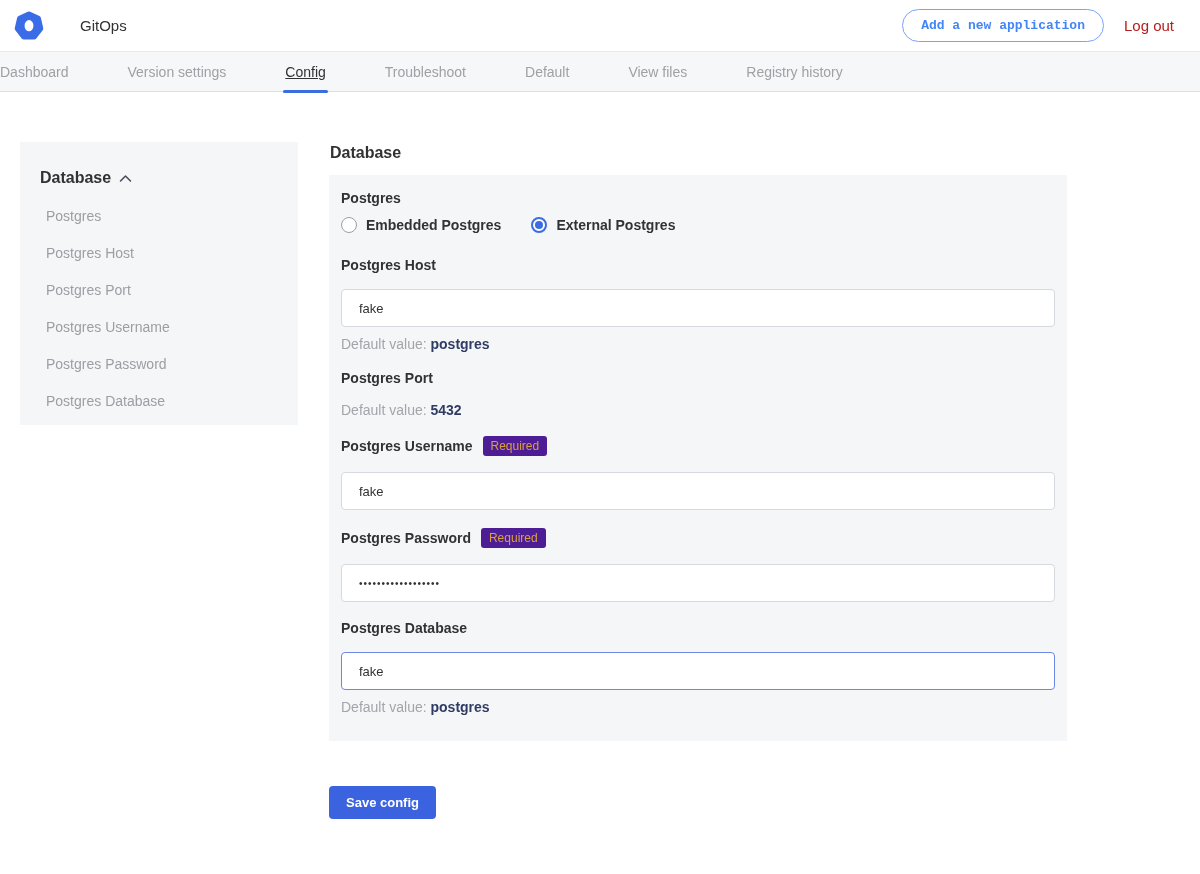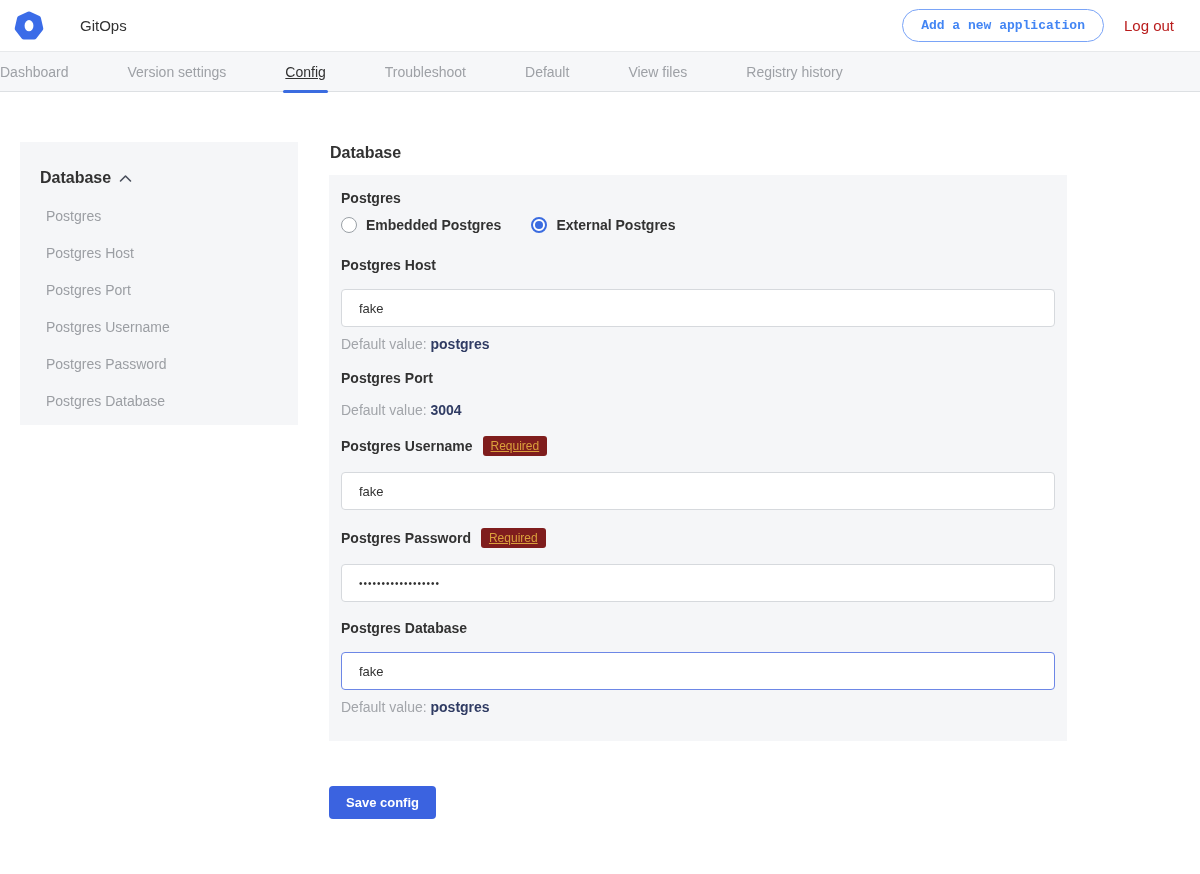--- a/index.html
+++ b/index.html
@@ -54,22 +54,22 @@
   .radio { display:flex; align-items:center; gap:9px; cursor:pointer; }
   .radio-circle { width:16px; height:16px; border-radius:50%;
     border:1px solid #9aa0a6; background:#fff; position:relative; flex:none; }
   .radio.checked .radio-circle { border:2px solid #3b6ce0; }
   .radio.checked .radio-circle::after { content:""; position:absolute;
     left:2px; top:2px; width:8px; height:8px; border-radius:50%; background:#3b6ce0; }
   .radio-label { font-size:14px; font-weight:bold; color:#323232; }
 
   .field-label-row { display:flex; align-items:center; gap:10px; margin-bottom:16px; }
   .field-label { font-size:14px; font-weight:bold; color:#323232; }
-  .required-badge { font-size:12px; color:#dba03c; background:#7f1d1d;
-    padding:3px 8px; border-radius:3px;text-decoration:underline; }
+  .required-badge { font-size:12px; color:#dba03c; background:#4c1d95;
+    padding:3px 8px; border-radius:3px; }
   .cfg-input { width:714px; height:38px; border:1px solid #d6d9dd; border-radius:4px;
     background:#fff; font-size:13px; color:#323232; padding:0 17px;
     font-family:"Liberation Sans", sans-serif; outline:none; display:block;
     margin-bottom:9px; }
   .cfg-input.focused { border:1px solid #6d87e6; }
   .cfg-input.no-default { margin-bottom:18px; }
   .default-line { font-size:14px; color:#a2a5aa; margin-bottom:18px; }
   .default-line b { color:#2f3b63; font-weight:bold; }
 
   .save-btn { margin:45px 0 0 0; background:#3b63e0; color:#fff; border:none;
@@ -149,21 +149,21 @@
       <div class="default-line">
         <span>Default value:</span>
         <b>postgres</b>
       </div>
 
       <div class="field-label-row">
         <span class="field-label">Postgres Port</span>
       </div>
       <div class="default-line">
         <span>Default value:</span>
-        <b>3004</b>
+        <b>5432</b>
       </div>
 
       <div class="field-label-row">
         <span class="field-label">Postgres Username</span>
         <span class="required-badge">Required</span>
       </div>
       <input class="cfg-input no-default" type="text" value="fake" style="">
 
       <div class="field-label-row">
         <span class="field-label">Postgres Password</span>

